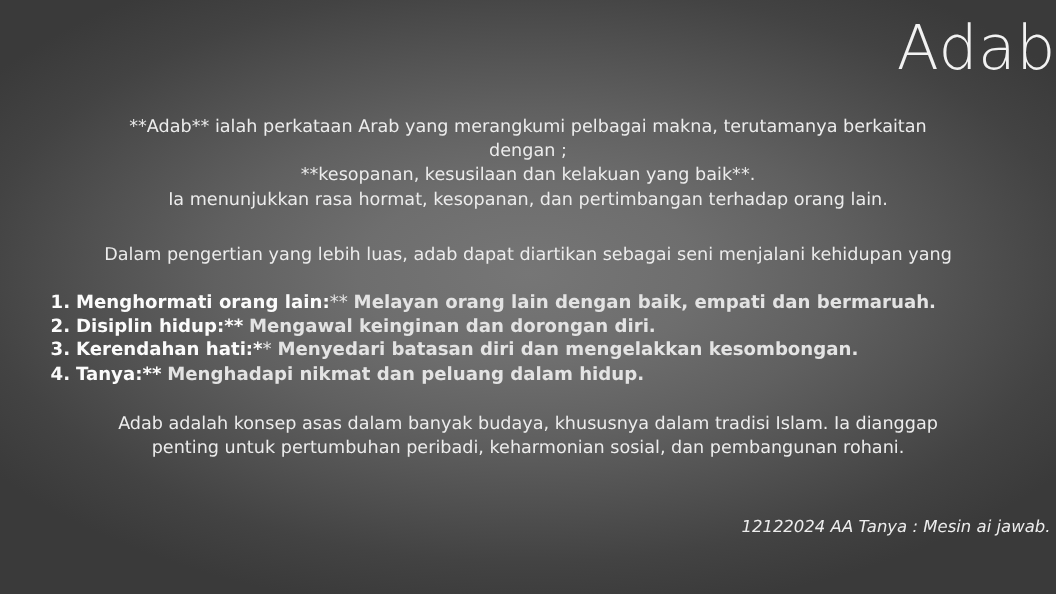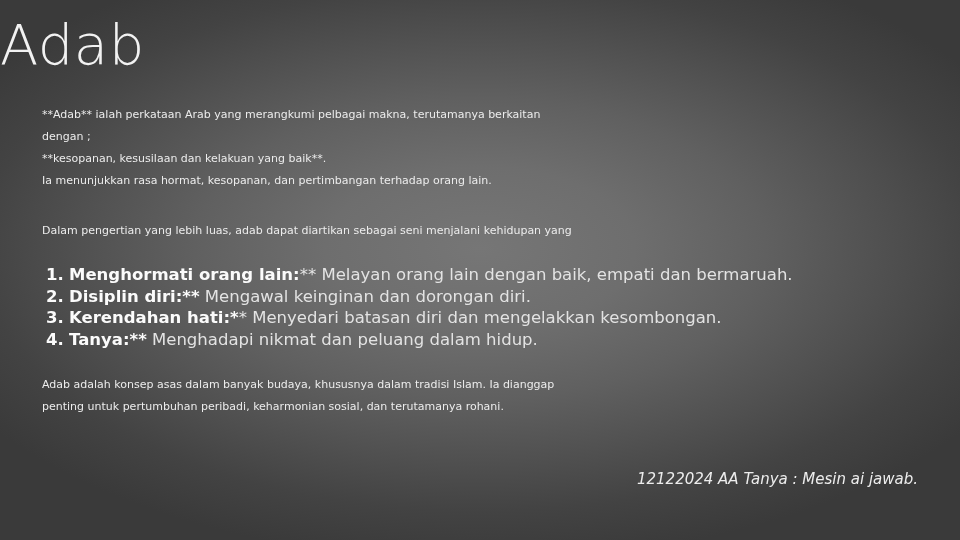--- a/index.html
+++ b/index.html
@@ -27,37 +27,38 @@
         #3a3a3a 100%);
     color: #f0f0f0;
     overflow: hidden;
   }
 
   .title {
     position: absolute;
     top: 12px;
     left: 0;
     width: 960px;
-    text-align: left;
+    text-align: right;
     font-size: 56px;
     font-weight: 300;
     letter-spacing: 0.5px;
     color: #f2f2f2;
     line-height: 1.18;
   }
 
   .content {
     position: absolute;
     top: 104px;
     left: 42px;
     width: 876px;
   }
 
   .para {
-    font-size: 11px;
+    text-align: center;
+    font-size: 16px;
     line-height: 22px;
     color: #ececec;
     margin: 0;
   }
 
   .para-intro { margin-bottom: 0; }
 
   .para-broad {
     margin-top: 28px;
   }
@@ -82,38 +83,39 @@
   }
   .li-term {
     font-weight: bold;
     color: #fbfbfb;
   }
   .li-tail {
     font-weight: normal;
     color: #e6e6e6;
   }
   .li-desc {
-    font-weight: normal;
+    font-weight: bold;
     color: #e3e3e3;
     text-align: right;
   }
 
   .para-close {
     margin-top: 24px;
   }
 
   .footer {
     position: absolute;
     left: 0;
     top: 470px;
     width: 918px;
     text-align: right;
     font-style: italic;
     font-size: 15px;
     color: #ededed;
+    padding-left: 37px;
   }
 </style>
 </head>
 <body>
 
 <div id="slide">
 
   <div class="title">Adab</div>
 
   <div class="content">
@@ -130,37 +132,37 @@
     </p>
 
     <ul class="list">
       <li>
         <span class="li-num">1.</span>
         <span class="li-term">Menghormati orang lain:</span><span class="li-tail">**</span>
         <span class="li-desc">Melayan orang lain dengan baik, empati dan bermaruah.</span>
       </li>
       <li>
         <span class="li-num">2.</span>
-        <span class="li-term">Disiplin diri:**</span><span class="li-tail"></span>
+        <span class="li-term">Disiplin hidup:**</span><span class="li-tail"></span>
         <span class="li-desc">Mengawal keinginan dan dorongan diri.</span>
       </li>
       <li>
         <span class="li-num">3.</span>
         <span class="li-term">Kerendahan hati:*</span><span class="li-tail">*</span>
         <span class="li-desc">Menyedari batasan diri dan mengelakkan kesombongan.</span>
       </li>
       <li>
         <span class="li-num">4.</span>
         <span class="li-term">Tanya:**</span><span class="li-tail"></span>
         <span class="li-desc">Menghadapi nikmat dan peluang dalam hidup.</span>
       </li>
     </ul>
 
     <p class="para para-close">
       <span>Adab adalah konsep asas dalam banyak budaya, khususnya dalam tradisi Islam. Ia dianggap</span><br>
-      <span>penting untuk pertumbuhan peribadi, keharmonian sosial, dan terutamanya rohani.</span>
+      <span>penting untuk pertumbuhan peribadi, keharmonian sosial, dan pembangunan rohani.</span>
     </p>
 
   </div>
 
   <div class="footer">12122024 AA Tanya : Mesin ai jawab.</div>
 
 </div>
 
 </body></html>

